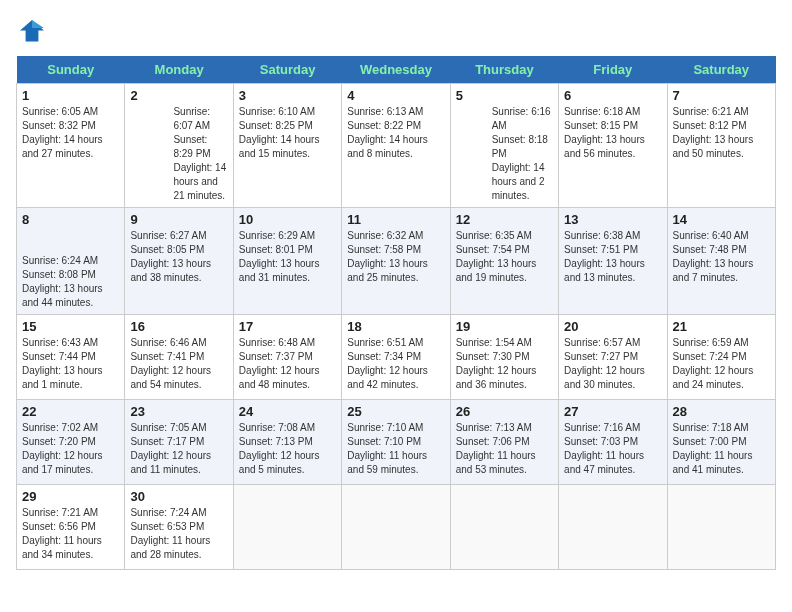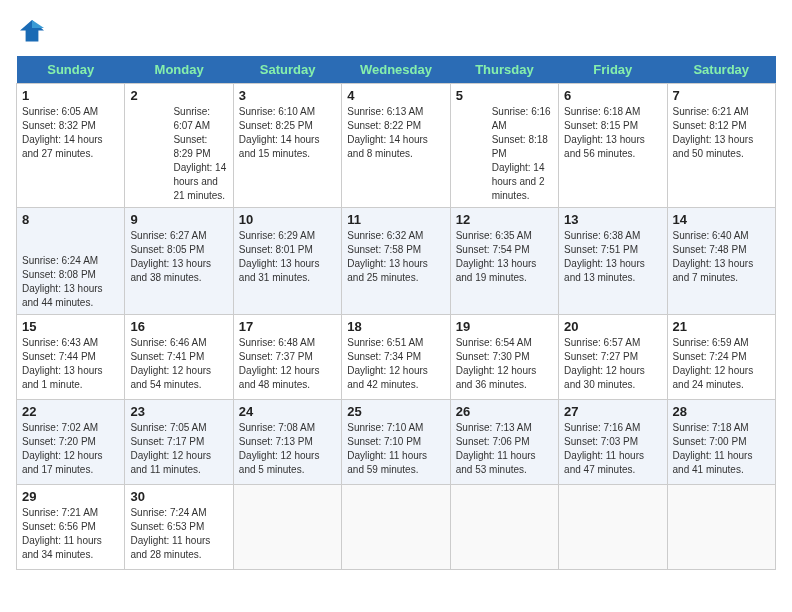--- a/index.html
+++ b/index.html
@@ -217,21 +217,21 @@
 Daylight: 12 hours and 48 minutes.</div>
         </td>
         <td>
           <span class="day-num">18</span>
           <div class="day-info" style="white-space: pre-line;">Sunrise: 6:51 AM
 Sunset: 7:34 PM
 Daylight: 12 hours and 42 minutes.</div>
         </td>
         <td>
           <span class="day-num">19</span>
-          <div class="day-info" style="white-space: pre-line;">Sunrise: 6:54 AM
+          <div class="day-info" style="white-space: pre-line;">Sunrise: 1:54 AM
 Sunset: 7:30 PM
 Daylight: 12 hours and 36 minutes.</div>
         </td>
         <td>
           <span class="day-num">20</span>
           <div class="day-info" style="white-space: pre-line;">Sunrise: 6:57 AM
 Sunset: 7:27 PM
 Daylight: 12 hours and 30 minutes.</div>
         </td>
         <td>

